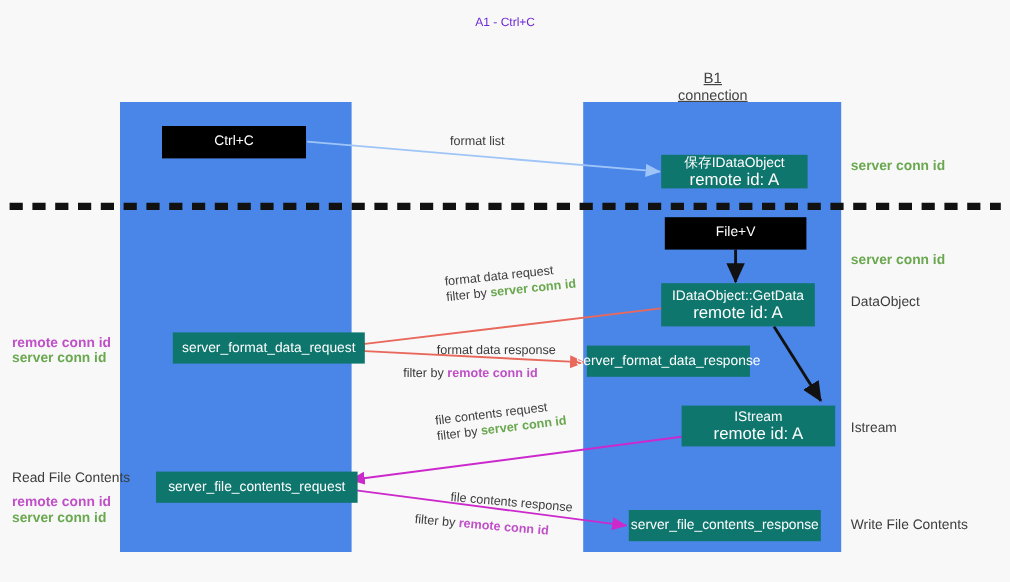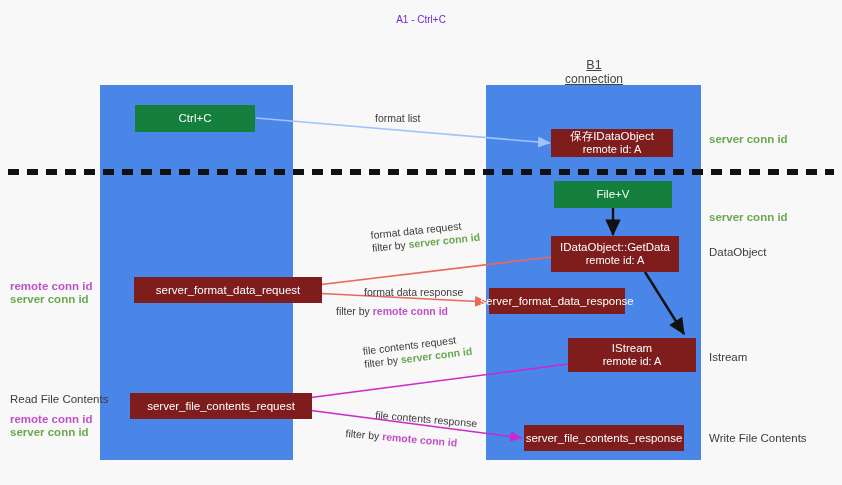--- a/index.html
+++ b/index.html
@@ -35,23 +35,23 @@
 
   
   .box{
     position:absolute;
     display:flex;align-items:center;justify-content:center;
     flex-direction:column;
     color:#ffffff;font-size:11.5px;line-height:13px;
     text-align:center;
     box-sizing:border-box;
   }
-  .box.green{background:#15803d;}
-  .box.orange{background:#7f1d1d;}
-  .box .l2{font-size:11px;text-align:center;}
+  .box.green{background:#000000;}
+  .box.orange{background:#0f766e;}
+  .box .l2{font-size:14px;text-align:center;}
 
   
   .side{font-size:11.5px;line-height:14px;}
   .green-t{color:#6aa84f;font-weight:bold;}
   .purple-t{color:#c050c8;font-weight:bold;}
   .plain-t{color:#3c3c3c;}
 
   
   .edgelab{
     font-size:10.5px;color:#3c3c3c;line-height:13px;
@@ -127,29 +127,29 @@
   <div class="box orange" style="left:551px;top:236px;width:128px;height:36px;">
     <div>IDataObject::GetData</div>
     <div class="l2">remote id: A</div>
   </div>
 
   <div class="box orange" style="left:568px;top:338px;width:128px;height:34px;">
     <div>IStream</div>
     <div class="l2">remote id: A</div>
   </div>
 
-  <div class="box orange" style="left:134px;top:277px;width:188px;height:26px;">
+  <div class="box orange" style="left:144px;top:277px;width:160px;height:26px;">
     <div>server_format_data_request</div>
   </div>
 
   <div class="box orange" style="left:489px;top:288px;width:136px;height:26px;">
     <div>server_format_data_response</div>
   </div>
 
-  <div class="box orange" style="left:130px;top:393px;width:182px;height:26px;">
+  <div class="box orange" style="left:130px;top:393px;width:168px;height:26px;">
     <div>server_file_contents_request</div>
   </div>
 
   <div class="box orange" style="left:524px;top:425px;width:160px;height:26px;">
     <div>server_file_contents_response</div>
   </div>
 
   <div class="abs side green-t" style="left:709px;top:132px;">server conn id</div>
 
   <div class="abs side green-t" style="left:709px;top:210px;">server conn id</div>

